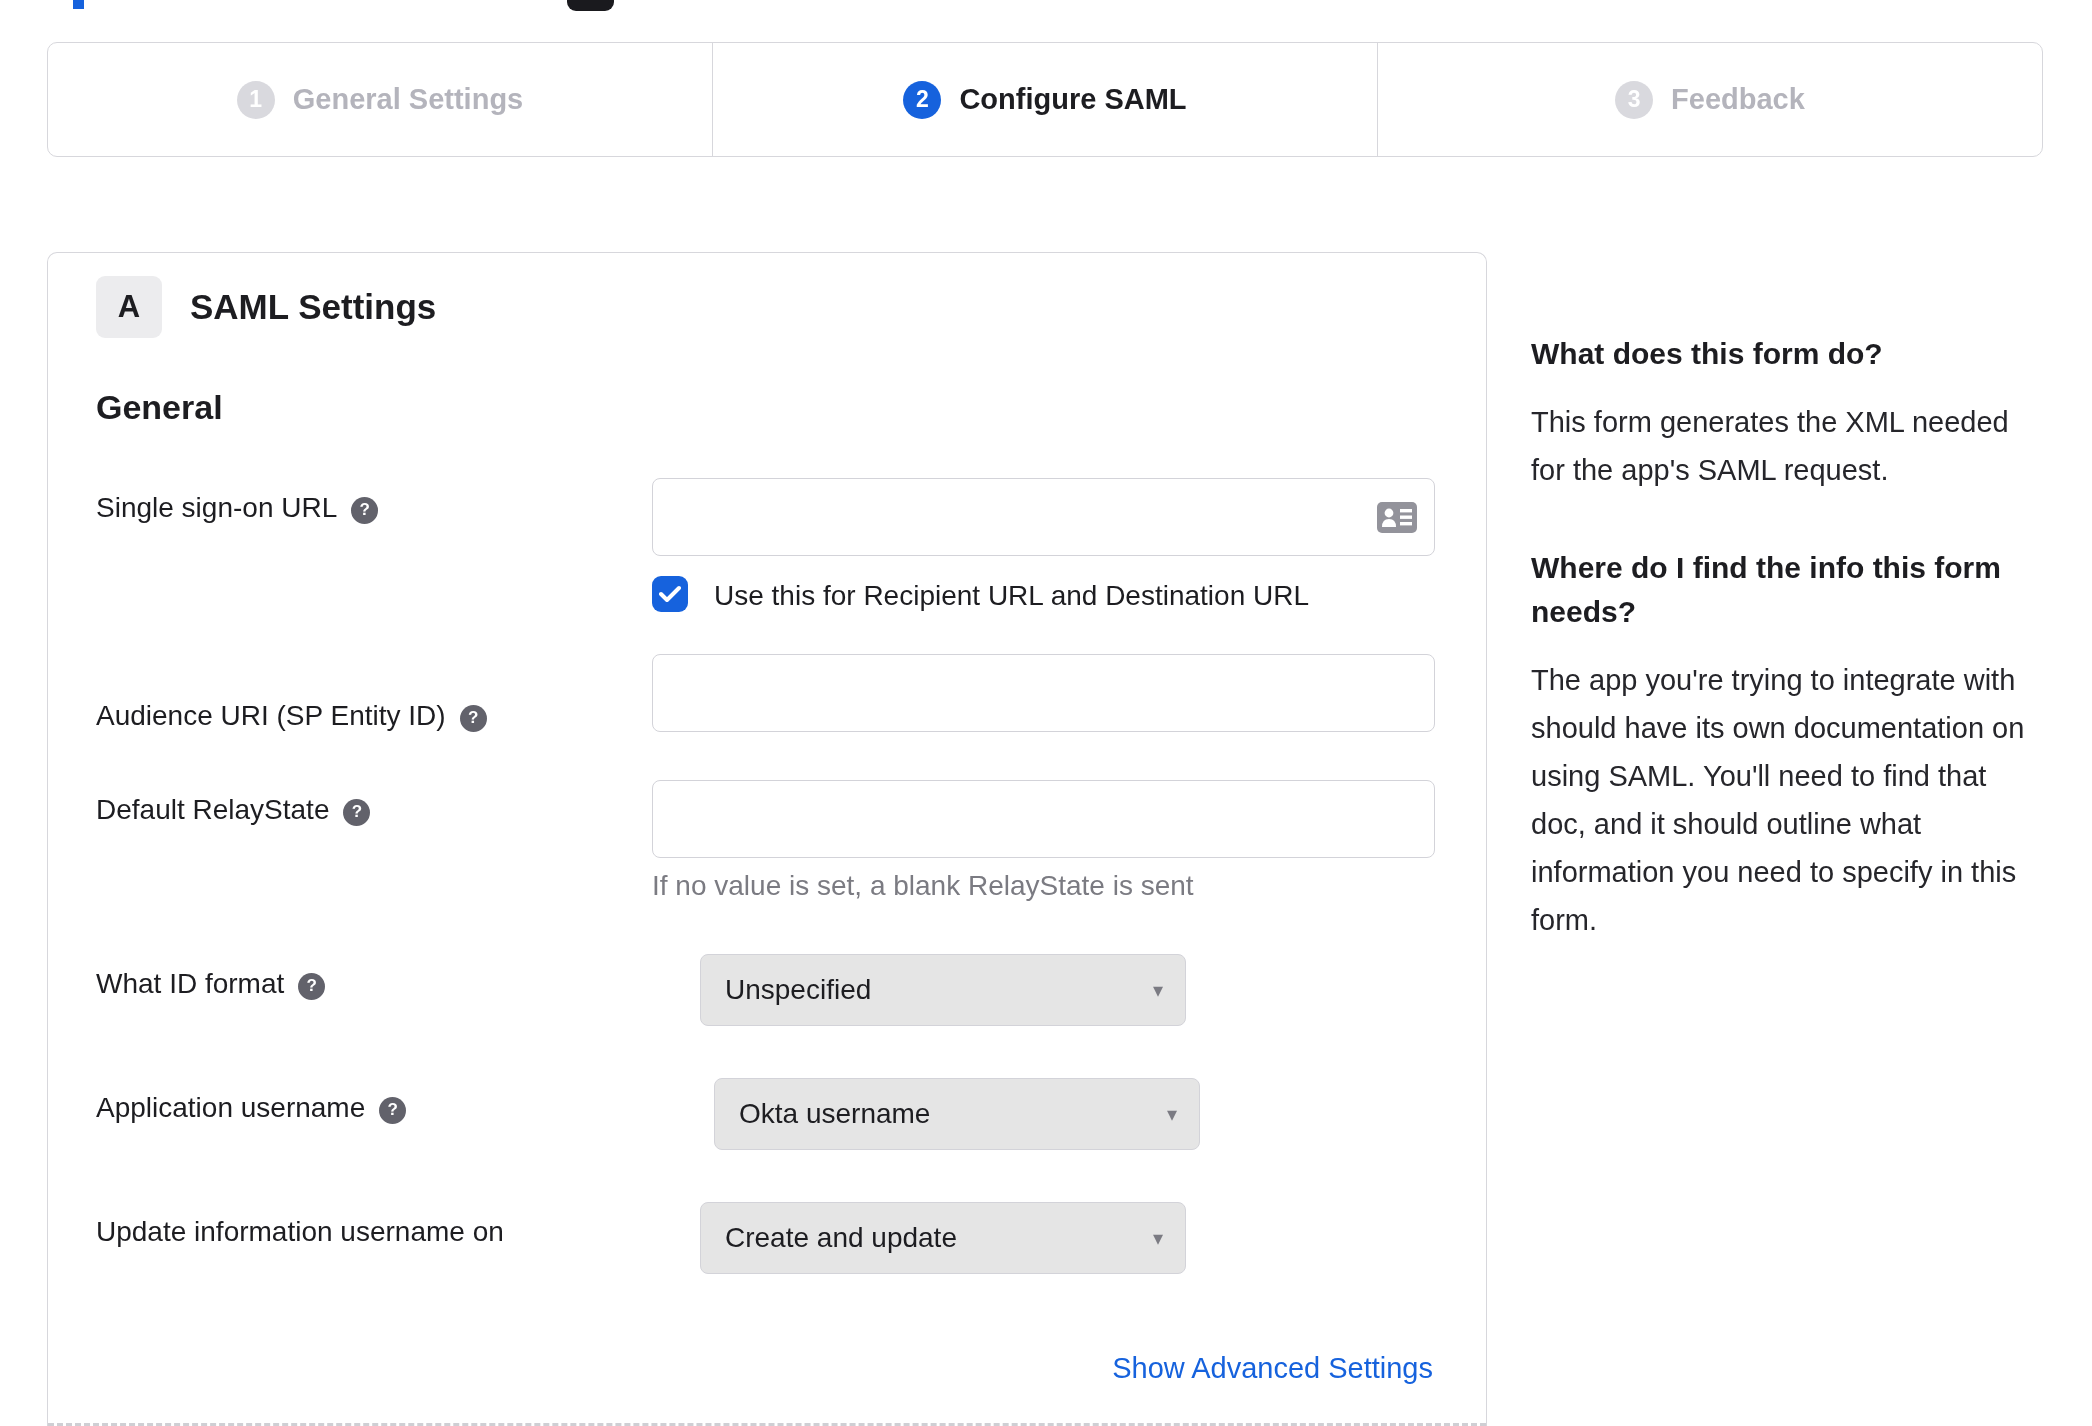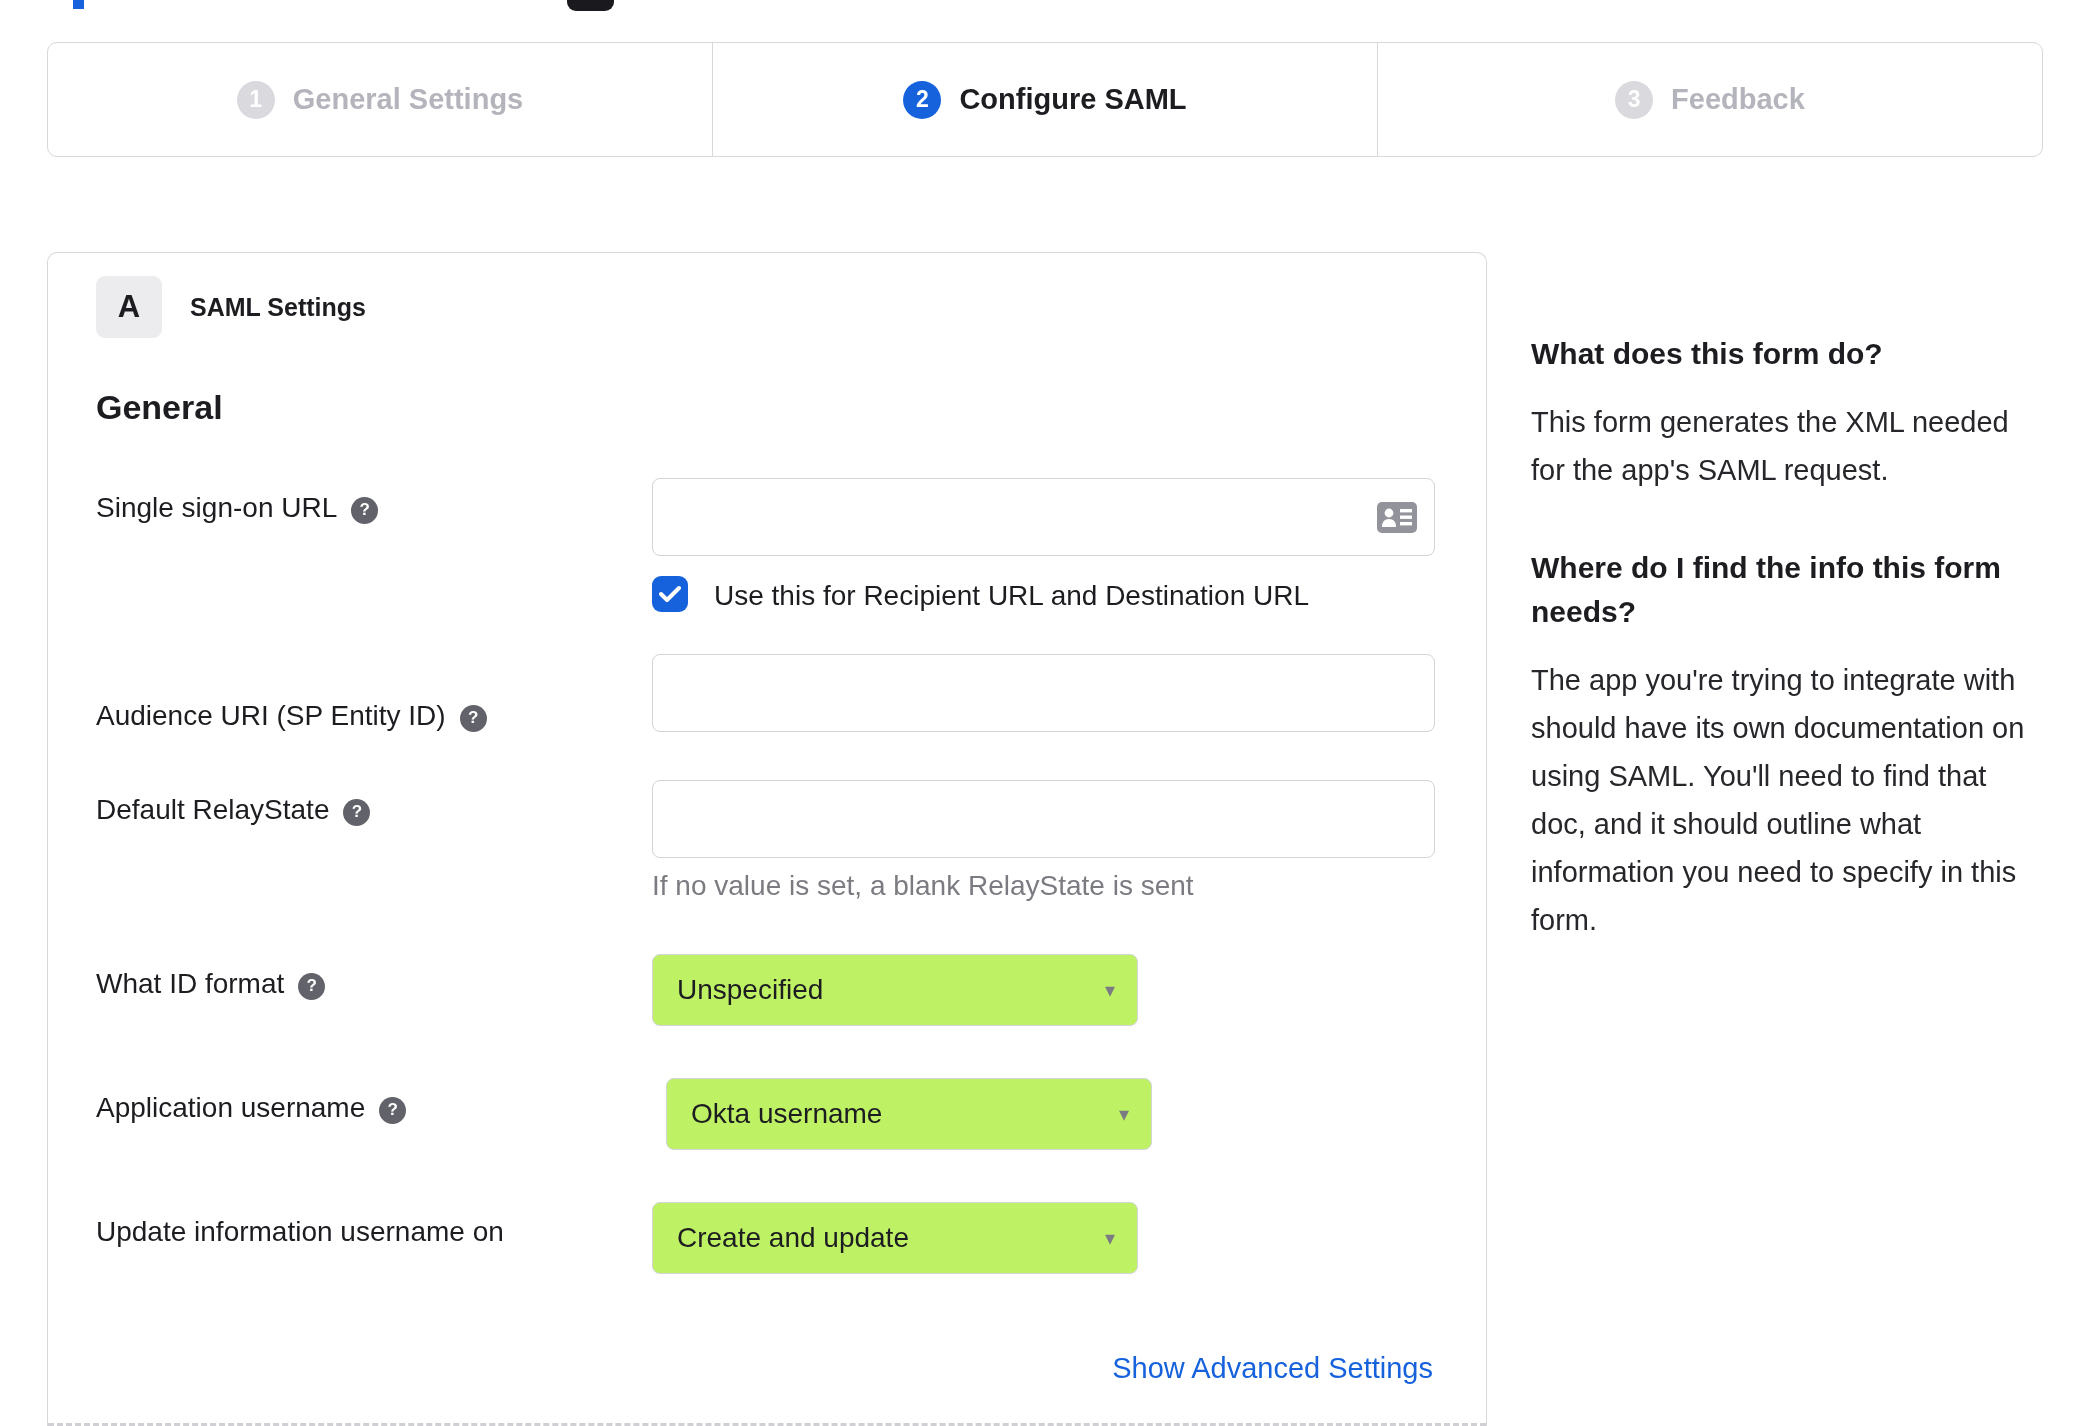--- a/index.html
+++ b/index.html
@@ -27,43 +27,43 @@
   .step.active .step-label{color:var(--text);}
 
   
   .panel{left:47px;top:252px;width:1440px;height:1175px;border:1px solid var(--border);
     border-bottom:none;border-radius:10px 10px 0 0;background:#fff;}
   .panel-dashes{position:absolute;left:0;right:0;bottom:1px;border-top:3px dashed #cfcfd4;}
   .panel-inner{padding:23px 0 0 48px;}
   .panel-header{display:flex;align-items:center;gap:28px;}
   .panel-badge{width:66px;height:62px;background:var(--badge-bg);border-radius:9px;
     display:flex;align-items:center;justify-content:center;font-size:31px;font-weight:bold;}
-  .panel-title{font-size:25px;font-weight:bold;}
+  .panel-title{font-size:35px;font-weight:bold;}
   .section-heading{margin-top:50px;font-size:34px;font-weight:bold;}
 
   .form-row{display:flex;margin-top:51px;}
   .row-2{margin-top:42px;align-items:flex-end;} .row-3{margin-top:48px;}
   .row-4{margin-top:52px;} .row-5{margin-top:52px;gap:14px;} .row-6{margin-top:52px;}
   .label-col{width:556px;flex:0 0 556px;padding-top:14px;}
   .field-label{font-size:28px;color:var(--text);}
   .help-icon{display:inline-flex;width:27px;height:27px;border-radius:50%;background:#62626b;
     color:#fff;font-size:17px;font-weight:bold;align-items:center;justify-content:center;
     margin-left:14px;vertical-align:2px;cursor:pointer;}
   .control-col{flex:1;}
   .text-input{width:783px;height:78px;border:1px solid #d3d3d9;border-radius:8px;background:#fff;
     font-size:28px;padding:0 70px 0 24px;color:var(--text);outline:none;font-family:inherit;}
   .input-wrap{position:relative;width:783px;}
   .input-icon{position:absolute;right:18px;top:24px;width:40px;height:31px;pointer-events:none;}
   .check-row{display:flex;align-items:flex-end;margin-top:20px;}
   .checkbox{width:36px;height:36px;border-radius:9px;background:var(--accent);display:flex;
     align-items:center;justify-content:center;cursor:pointer;flex:0 0 auto;}
   .check-label{font-size:28px;margin-left:26px;}
   .hint{margin-top:12px;font-size:28px;color:#7b7b82;}
-  .select{width:486px;height:72px;border:1px solid #d3d3d9;border-radius:8px;background:#bef264;
-    display:flex;align-items:center;padding:0 24px;font-size:28px;cursor:pointer;position:relative;}
+  .select{width:486px;height:72px;border:1px solid #d3d3d9;border-radius:8px;background:#e5e5e5;
+    display:flex;align-items:center;padding:0 24px;font-size:28px;cursor:pointer;position:relative;margin-left:48px;}
   .select .caret{position:absolute;right:22px;top:50%;transform:translateY(-50%);
     font-size:20px;color:#7b7b83;}
   .advanced-row{margin-top:78px;padding-right:53px;text-align:right;}
   .advanced-link{font-size:29px;color:var(--accent);text-decoration:none;font-weight:500;cursor:pointer;}
 
   
   .side{left:1531px;top:332px;width:507px;}
   .side h3{font-size:30px;font-weight:bold;line-height:44px;color:var(--text);margin-bottom:22px;}
   .side p{font-size:29px;line-height:48px;color:#26262b;}
   .side-section + .side-section{margin-top:52px;}

